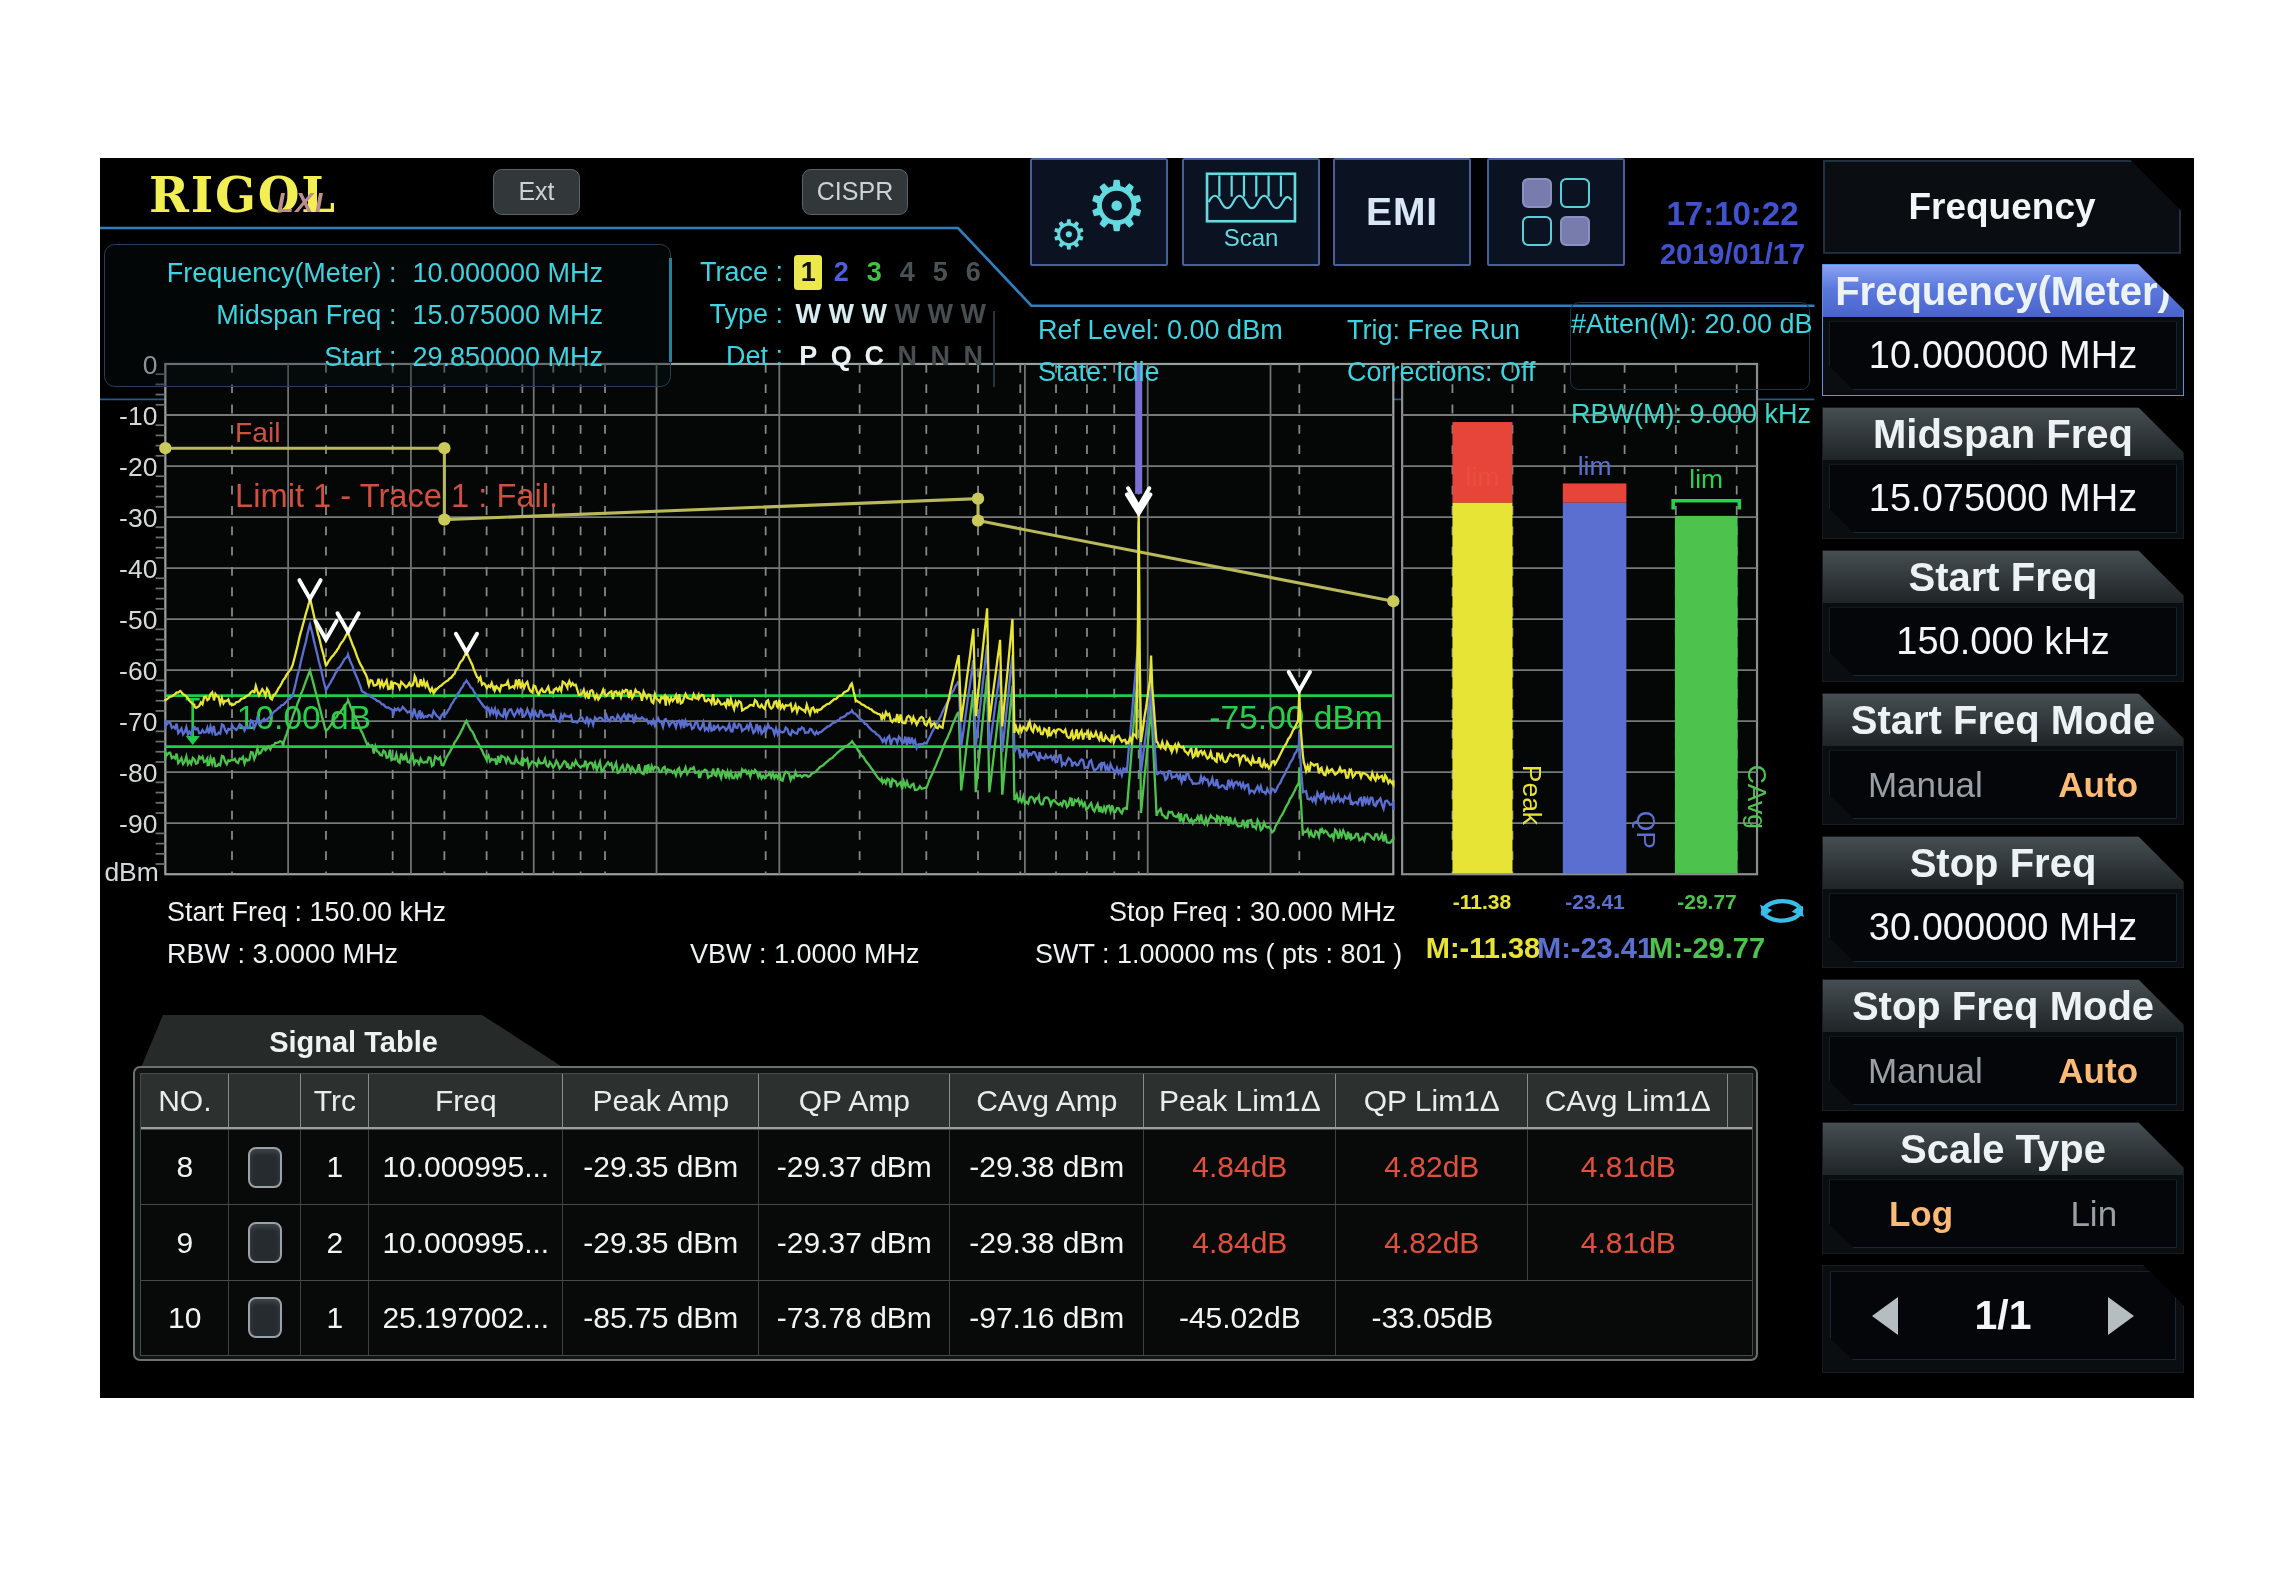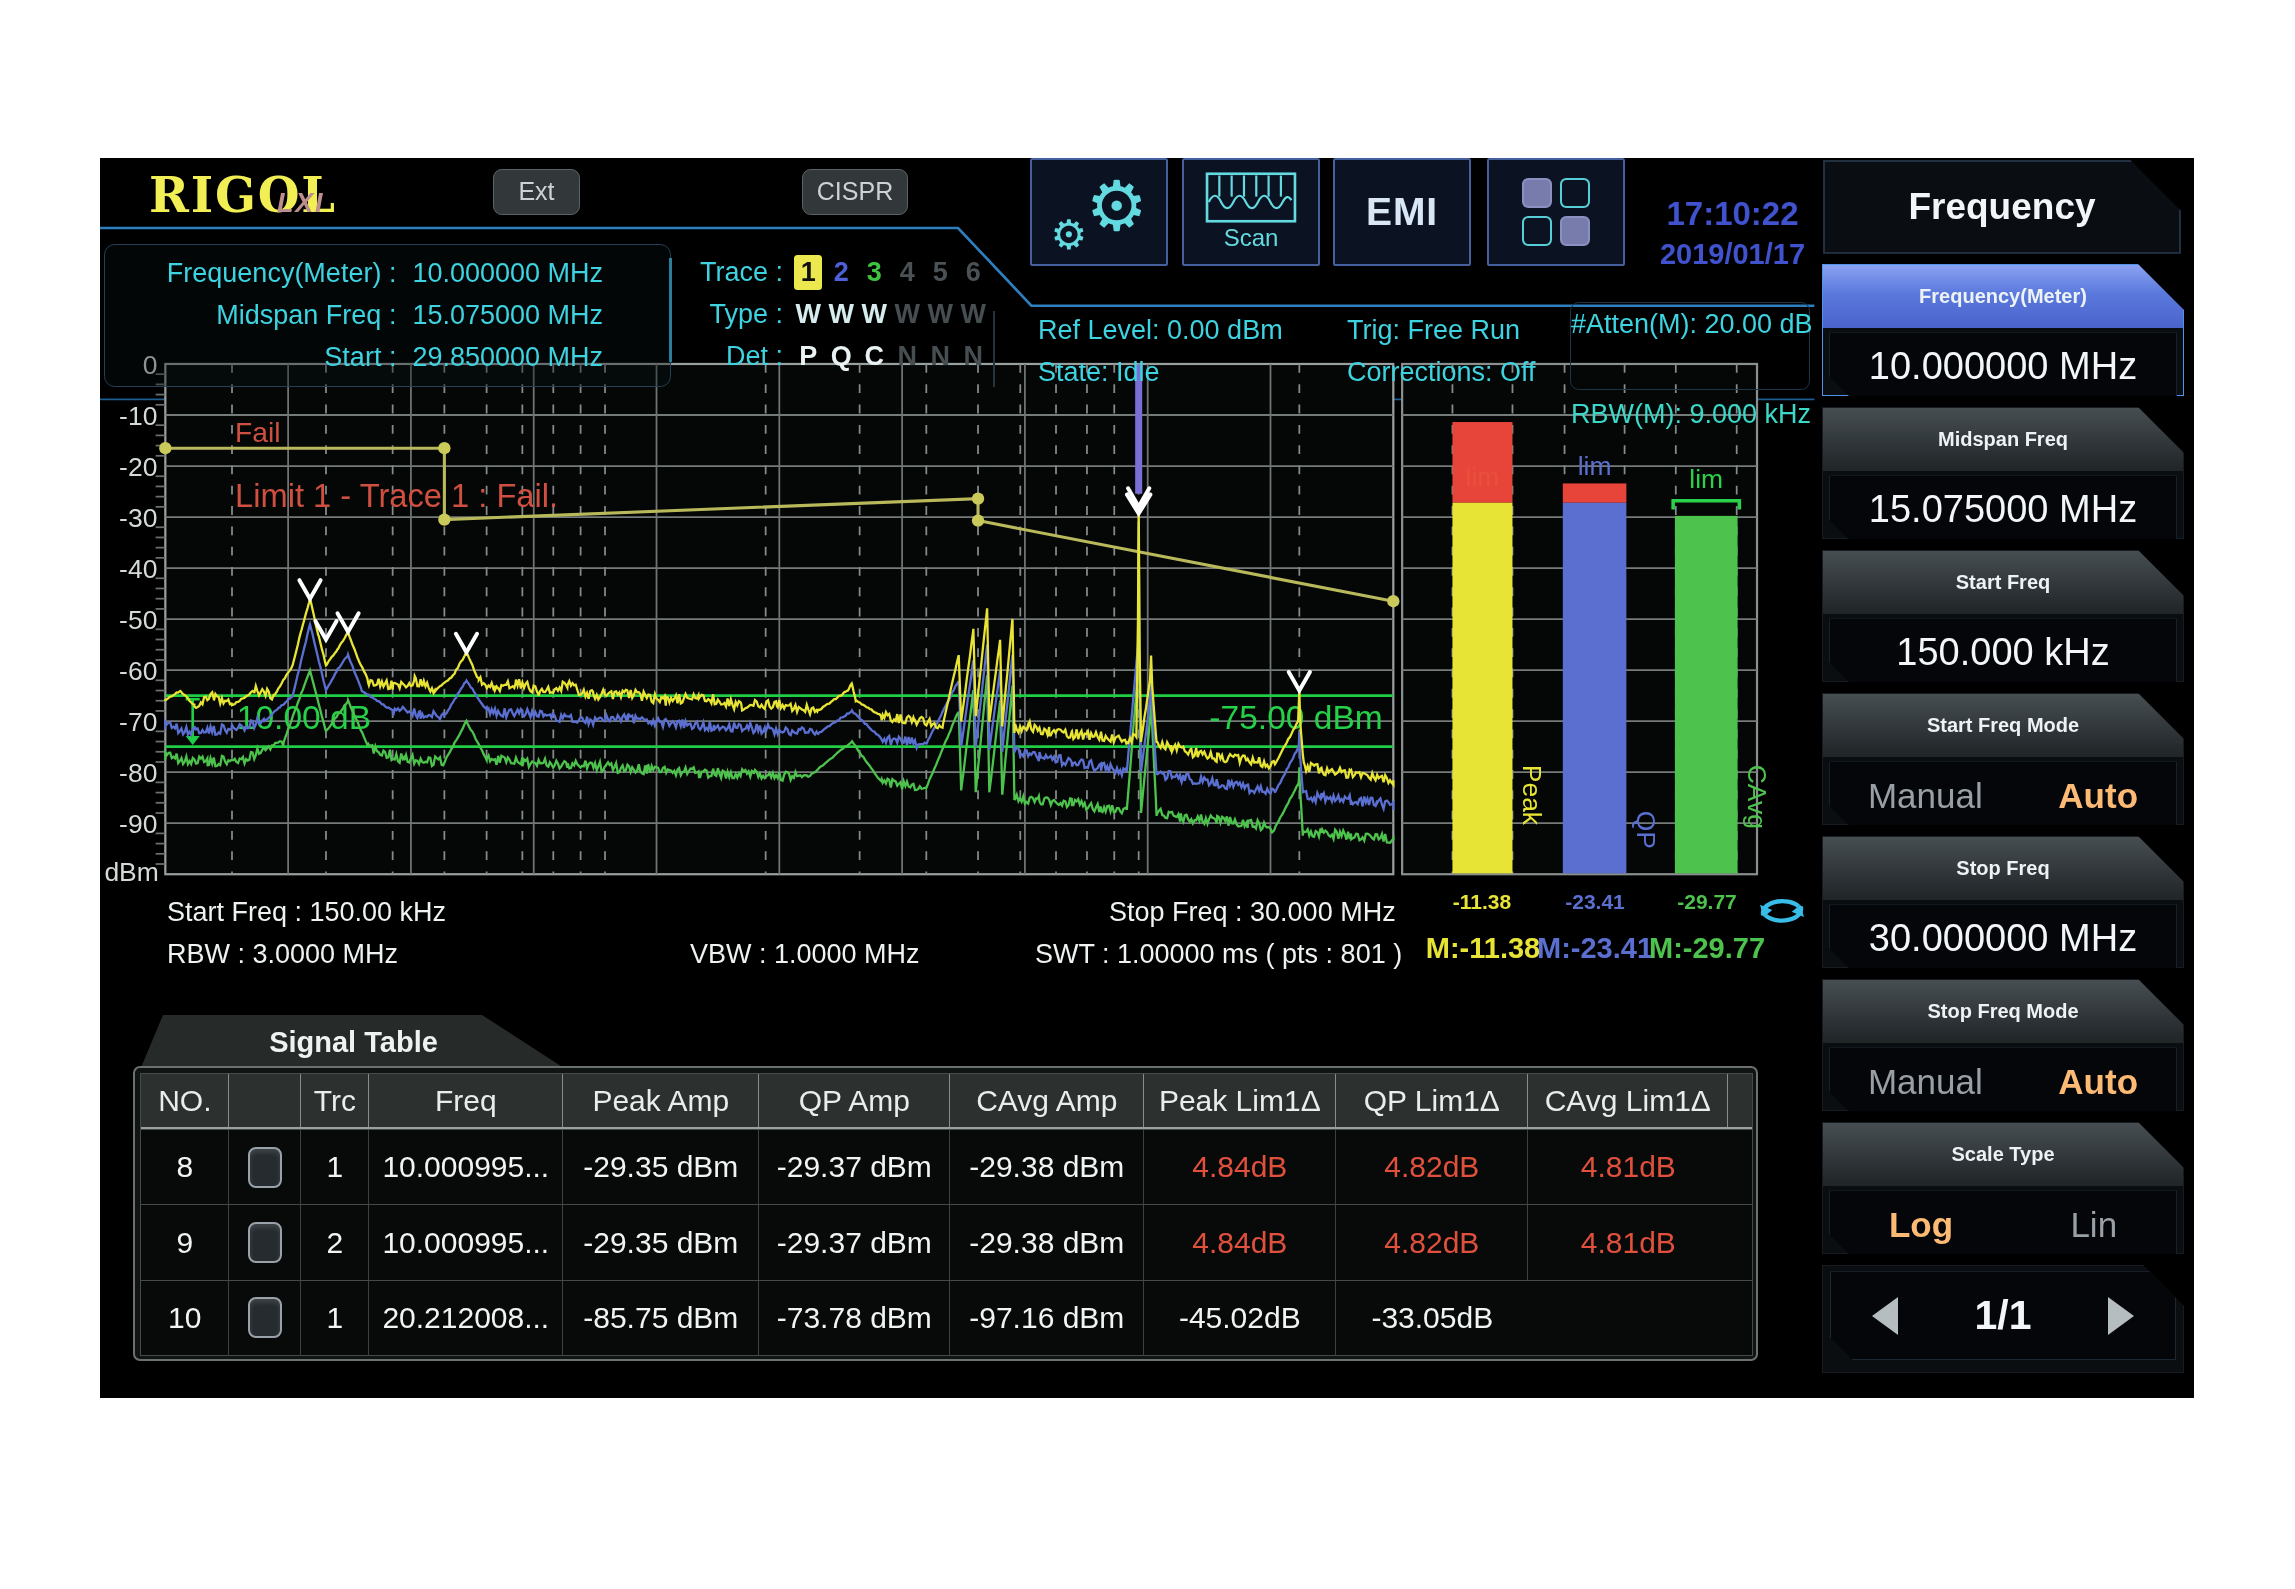--- a/index.html
+++ b/index.html
@@ -74,22 +74,22 @@
        box-shadow:inset 0 3.5px 5.3px rgba(255,255,255,.12);}
 
   
   .sb-title{left:1723px;top:1.8px;width:358px;height:94px;background:#0a0d12;border:2.6px solid #213142;
             clip-path:polygon(0 0,calc(100% - 51px) 0,100% 51px,100% 100%,0 100%);
             display:flex;align-items:center;justify-content:center;color:#f2f6f8;
             font-size:37px;font-weight:bold;box-sizing:border-box;}
   .sb-item{position:absolute;left:1722px;width:362px;height:132px;background:#0b0e10;
            border:1.8px solid #161c22;box-sizing:border-box;
            clip-path:polygon(0 0,calc(100% - 46px) 0,100% 46px,100% 100%,0 100%);}
-  .sb-head{height:63px;display:flex;align-items:center;justify-content:center;
-           font-size:20px;font-weight:bold;color:#edf2f4;
+  .sb-head{height:52px;display:flex;align-items:center;justify-content:center;
+           font-size:40px;font-weight:bold;color:#edf2f4;
            background:linear-gradient(180deg,#474e52,#2a3033 70%,#202527);}
   .sb-body{margin:4.4px 6.2px;height:67px;background:#04060a;border:1.8px solid #1b2834;
            clip-path:polygon(0 0,100% 0,100% 100%,25px 100%,0 calc(100% - 25px));
            display:flex;align-items:center;justify-content:center;color:#f2f6f8;font-size:38px;}
   .sb-item.selected{border-color:#4f93ea;}
   .sb-item.selected .sb-head{background:linear-gradient(180deg,#8aa2f2,#5b79dd 45%,#4a63cc);}
   .sb-toggle{display:flex;width:100%;justify-content:space-around;font-size:35px;}
   .sb-toggle .opt{color:#98a0a5;} .sb-toggle .opt.active{color:#fdba74;font-weight:bold;}
   .sb-pager{position:absolute;left:1722px;width:362px;height:108px;background:#0b0e10;border:1.8px solid #161c22;
             clip-path:polygon(0 0,calc(100% - 41px) 0,100% 41px,100% 100%,0 100%);box-sizing:border-box;}
@@ -438,21 +438,21 @@
           <div class="tc alert" style="width: 192px;">4.84dB</div>
           <div class="tc alert" style="width: 192px;">4.82dB</div>
           <div class="tc alert" style="width: 200px;">4.81dB</div>
         </div>
         <div class="trow data">
           <div class="tc" style="width: 88px;">10</div>
           <div class="tc" style="width: 72px;">
             <div class="chk"></div>
           </div>
           <div class="tc" style="width: 68px;">1</div>
-          <div class="tc" style="width: 194px;">20.212008...</div>
+          <div class="tc" style="width: 194px;">25.197002...</div>
           <div class="tc" style="width: 196px;">-85.75 dBm</div>
           <div class="tc" style="width: 191px;">-73.78 dBm</div>
           <div class="tc" style="width: 194px;">-97.16 dBm</div>
           <div class="tc" style="width: 192px;">-45.02dB</div>
           <div class="tc" style="width: 192px;">-33.05dB</div>
         </div>
       </div>
   </div>
 
   <div class="abs sb-title">Frequency</div>

